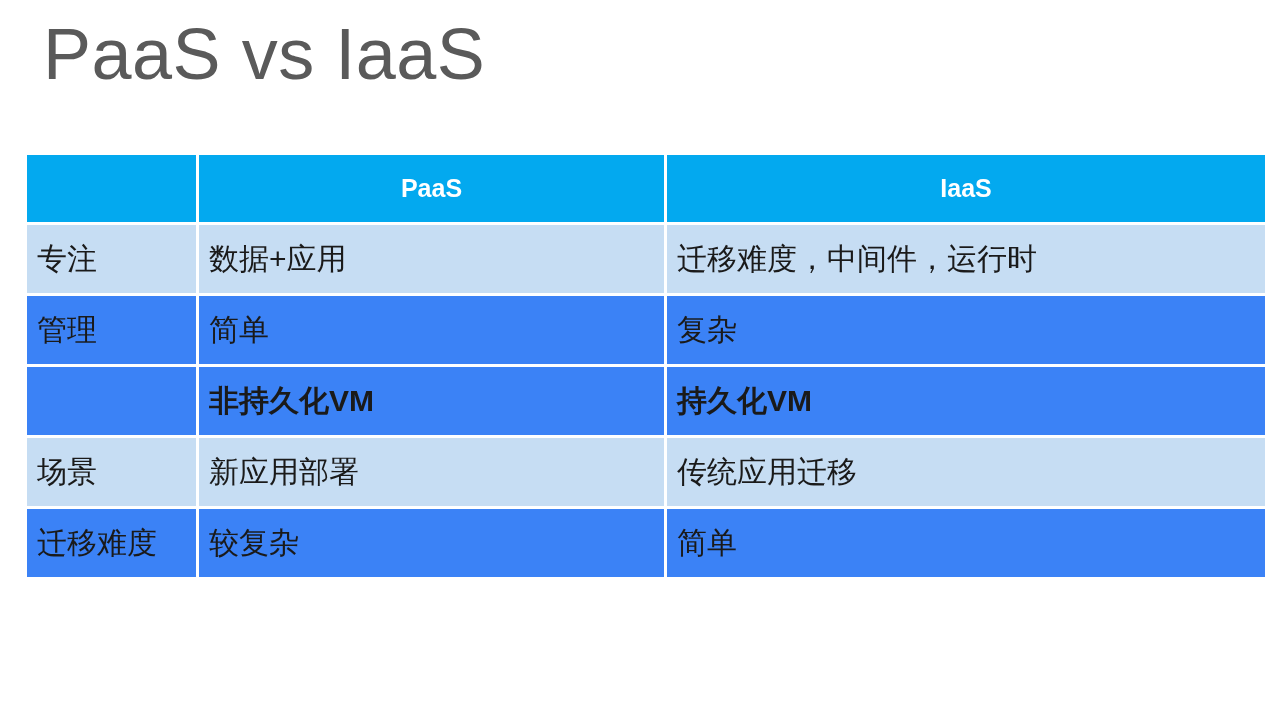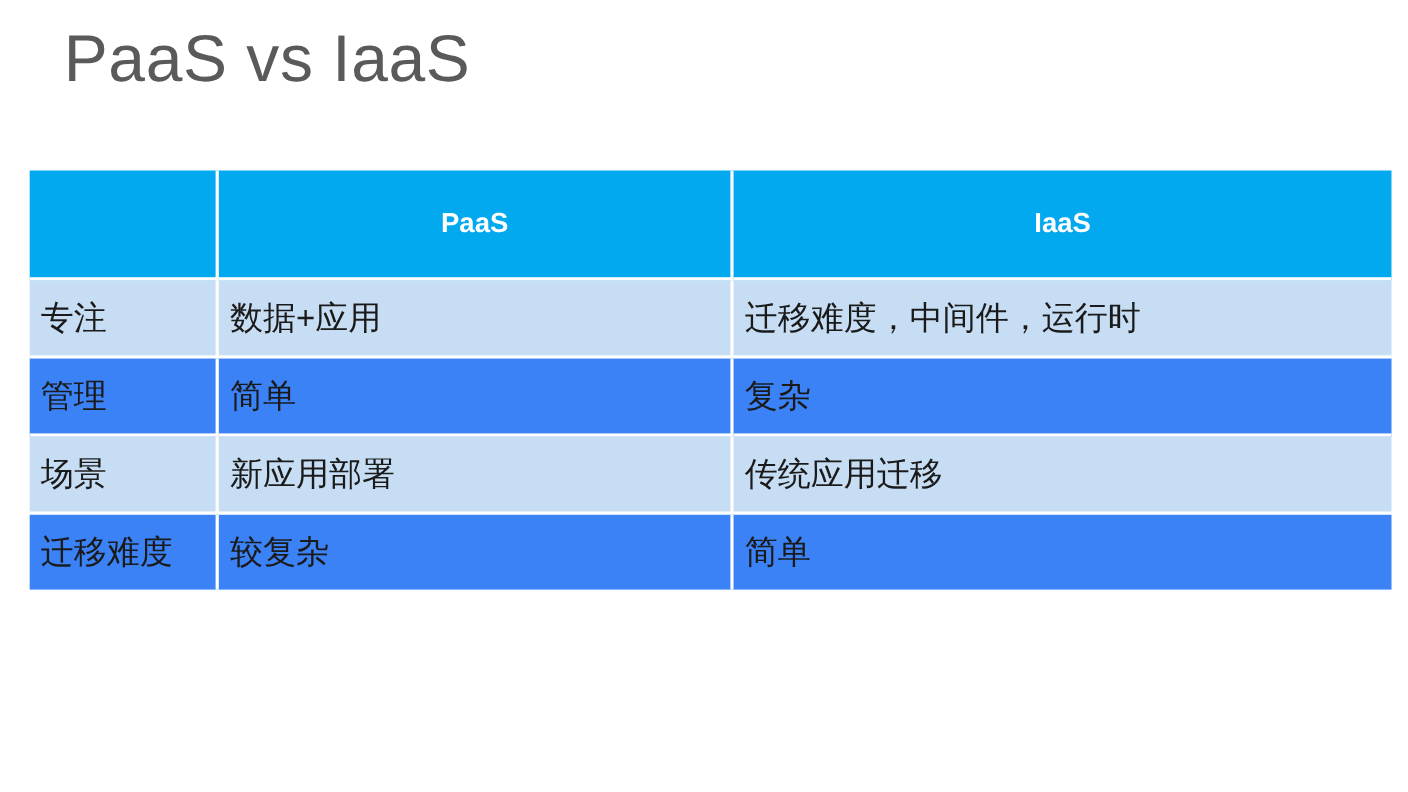--- a/index.html
+++ b/index.html
@@ -14,23 +14,23 @@
     overflow: hidden;
   }
   .slide {
     position: relative;
     width: 1280px;
     height: 720px;
     background: #ffffff;
   }
   .slide-title {
     position: absolute;
-    left: 58px;
+    left: 43px;
     top: 16px;
-    font-size: 60px;
+    font-size: 72px;
     line-height: 76px;
     font-weight: 300;
     color: #5a5a5a;
     letter-spacing: 0.5px;
     white-space: nowrap;
   }
   .table-wrap {
     position: absolute;
     left: 27px;
     top: 155px;
@@ -47,21 +47,21 @@
   table.cmp col.c2 { width: 598px; }
 
   table.cmp thead th {
     background: #03a9ef;
     color: #ffffff;
     font-size: 25px;
     font-weight: bold;
     height: 67px;
     text-align: center;
     vertical-align: middle;
-    padding: 15px;
+    padding: 0;
     border-right: 3px solid #ffffff;
     border-bottom: 3px solid #ffffff;
   }
   table.cmp thead th:last-child { border-right: none; }
 
   table.cmp tbody td {
     height: 68px;
     font-size: 30px;
     color: #1a1a1a;
     vertical-align: middle;
@@ -114,20 +114,25 @@
           <td>迁移难度，中间件，运行时</td>
         </tr>
 
         <tr class="band-light">
           <td class="label-cell">管理</td>
           <td>简单</td>
           <td>复杂</td>
         </tr>
 
 
+        <tr class="band-light vm-row">
+          <td class="label-cell"></td>
+          <td class="vm-cell">非持久化VM</td>
+          <td class="vm-cell">持久化VM</td>
+        </tr>
 
         <tr class="band-dark">
           <td class="label-cell">场景</td>
           <td>新应用部署</td>
           <td>传统应用迁移</td>
         </tr>
 
         <tr class="band-light">
           <td class="label-cell">迁移难度</td>
           <td>较复杂</td>

